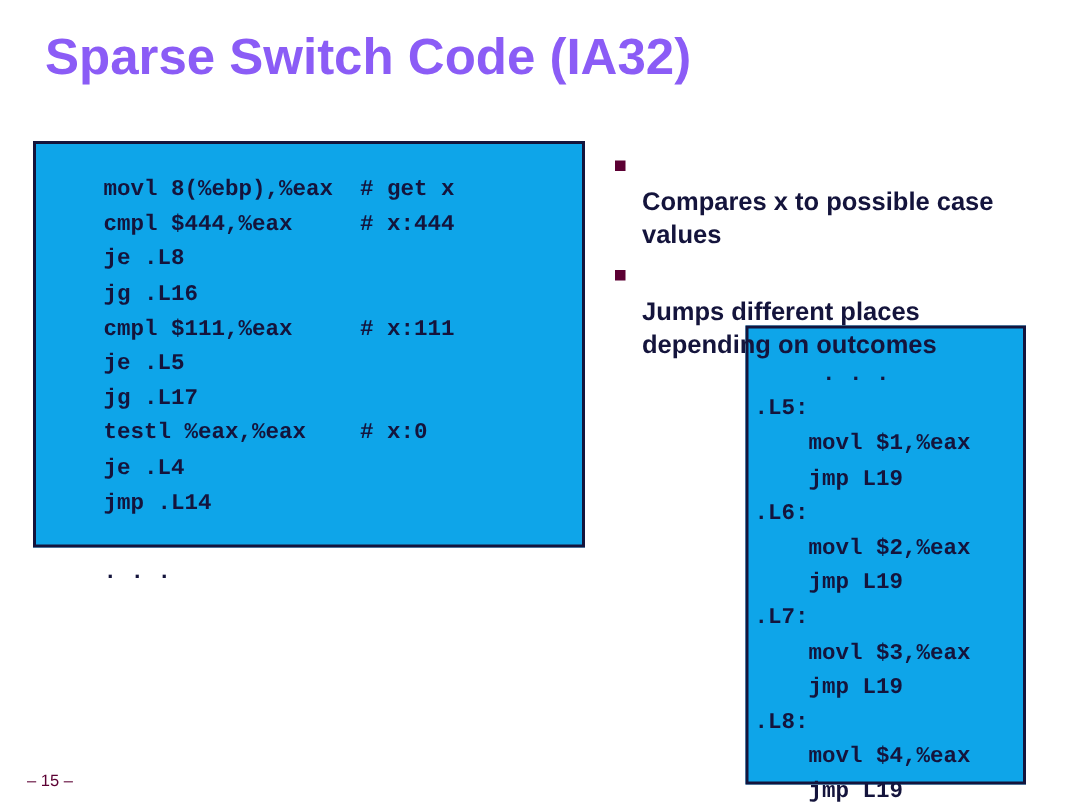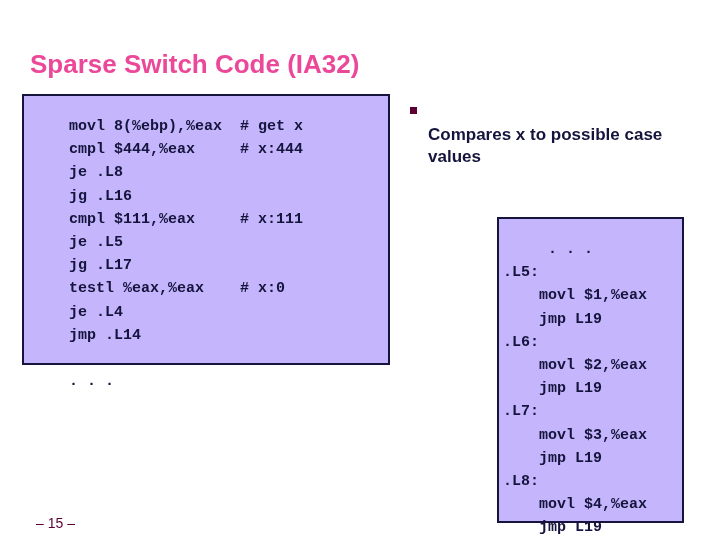--- a/index.html
+++ b/index.html
@@ -12,34 +12,34 @@
     height: 540px;
     position: relative;
     overflow: hidden;
     font-family: "Liberation Sans", sans-serif;
   }
 
   
   #slide-title {
     position: absolute;
     left: 30px;
-    top: 46px;
-    font-size: 26px;
+    top: 20px;
+    font-size: 34px;
     font-weight: bold;
-    color: #ec4899;
+    color: #8b5cf6;
     letter-spacing: 0px;
     white-space: nowrap;
     line-height: 36px;
   }
 
   
   .code-box {
     position: absolute;
     border: 2px solid #14143c;
-    background: #c4b5fd;
+    background: #0ea5e9;
     box-sizing: border-box;
   }
   #left-code-box {
     left: 22px;
     top: 94px;
     width: 368px;
     height: 271px;
   }
   #right-code-box {
     left: 497px;
@@ -92,23 +92,23 @@
     font-weight: bold;
     color: #14143c;
     line-height: 22px;
     max-width: 250px;
     margin-top: 25px;
   }
 
   
   #page-number {
     position: absolute;
-    left: 36px;
+    left: 18px;
     top: 515px;
-    font-size: 14px;
+    font-size: 11px;
     color: #5c0033;
     font-family: "Liberation Sans", sans-serif;
   }
 </style>
 </head>
 <body>
 
 <div id="slide-title">Sparse Switch Code (IA32)</div>
 
 <div id="left-code-box" class="code-box">
@@ -141,15 +141,19 @@
     movl $4,%eax
     jmp L19
      . . .</pre>
 </div>
 
 <div id="bullet-list">
   <div class="bullet-row">
     <span class="bullet-marker"></span>
     <span class="bullet-text">Compares x to possible case values</span>
   </div>
+  <div class="bullet-row">
+    <span class="bullet-marker"></span>
+    <span class="bullet-text">Jumps different places depending on outcomes</span>
+  </div>
 </div>
 
 <div id="page-number">– 15 –</div>
 
 </body></html>

